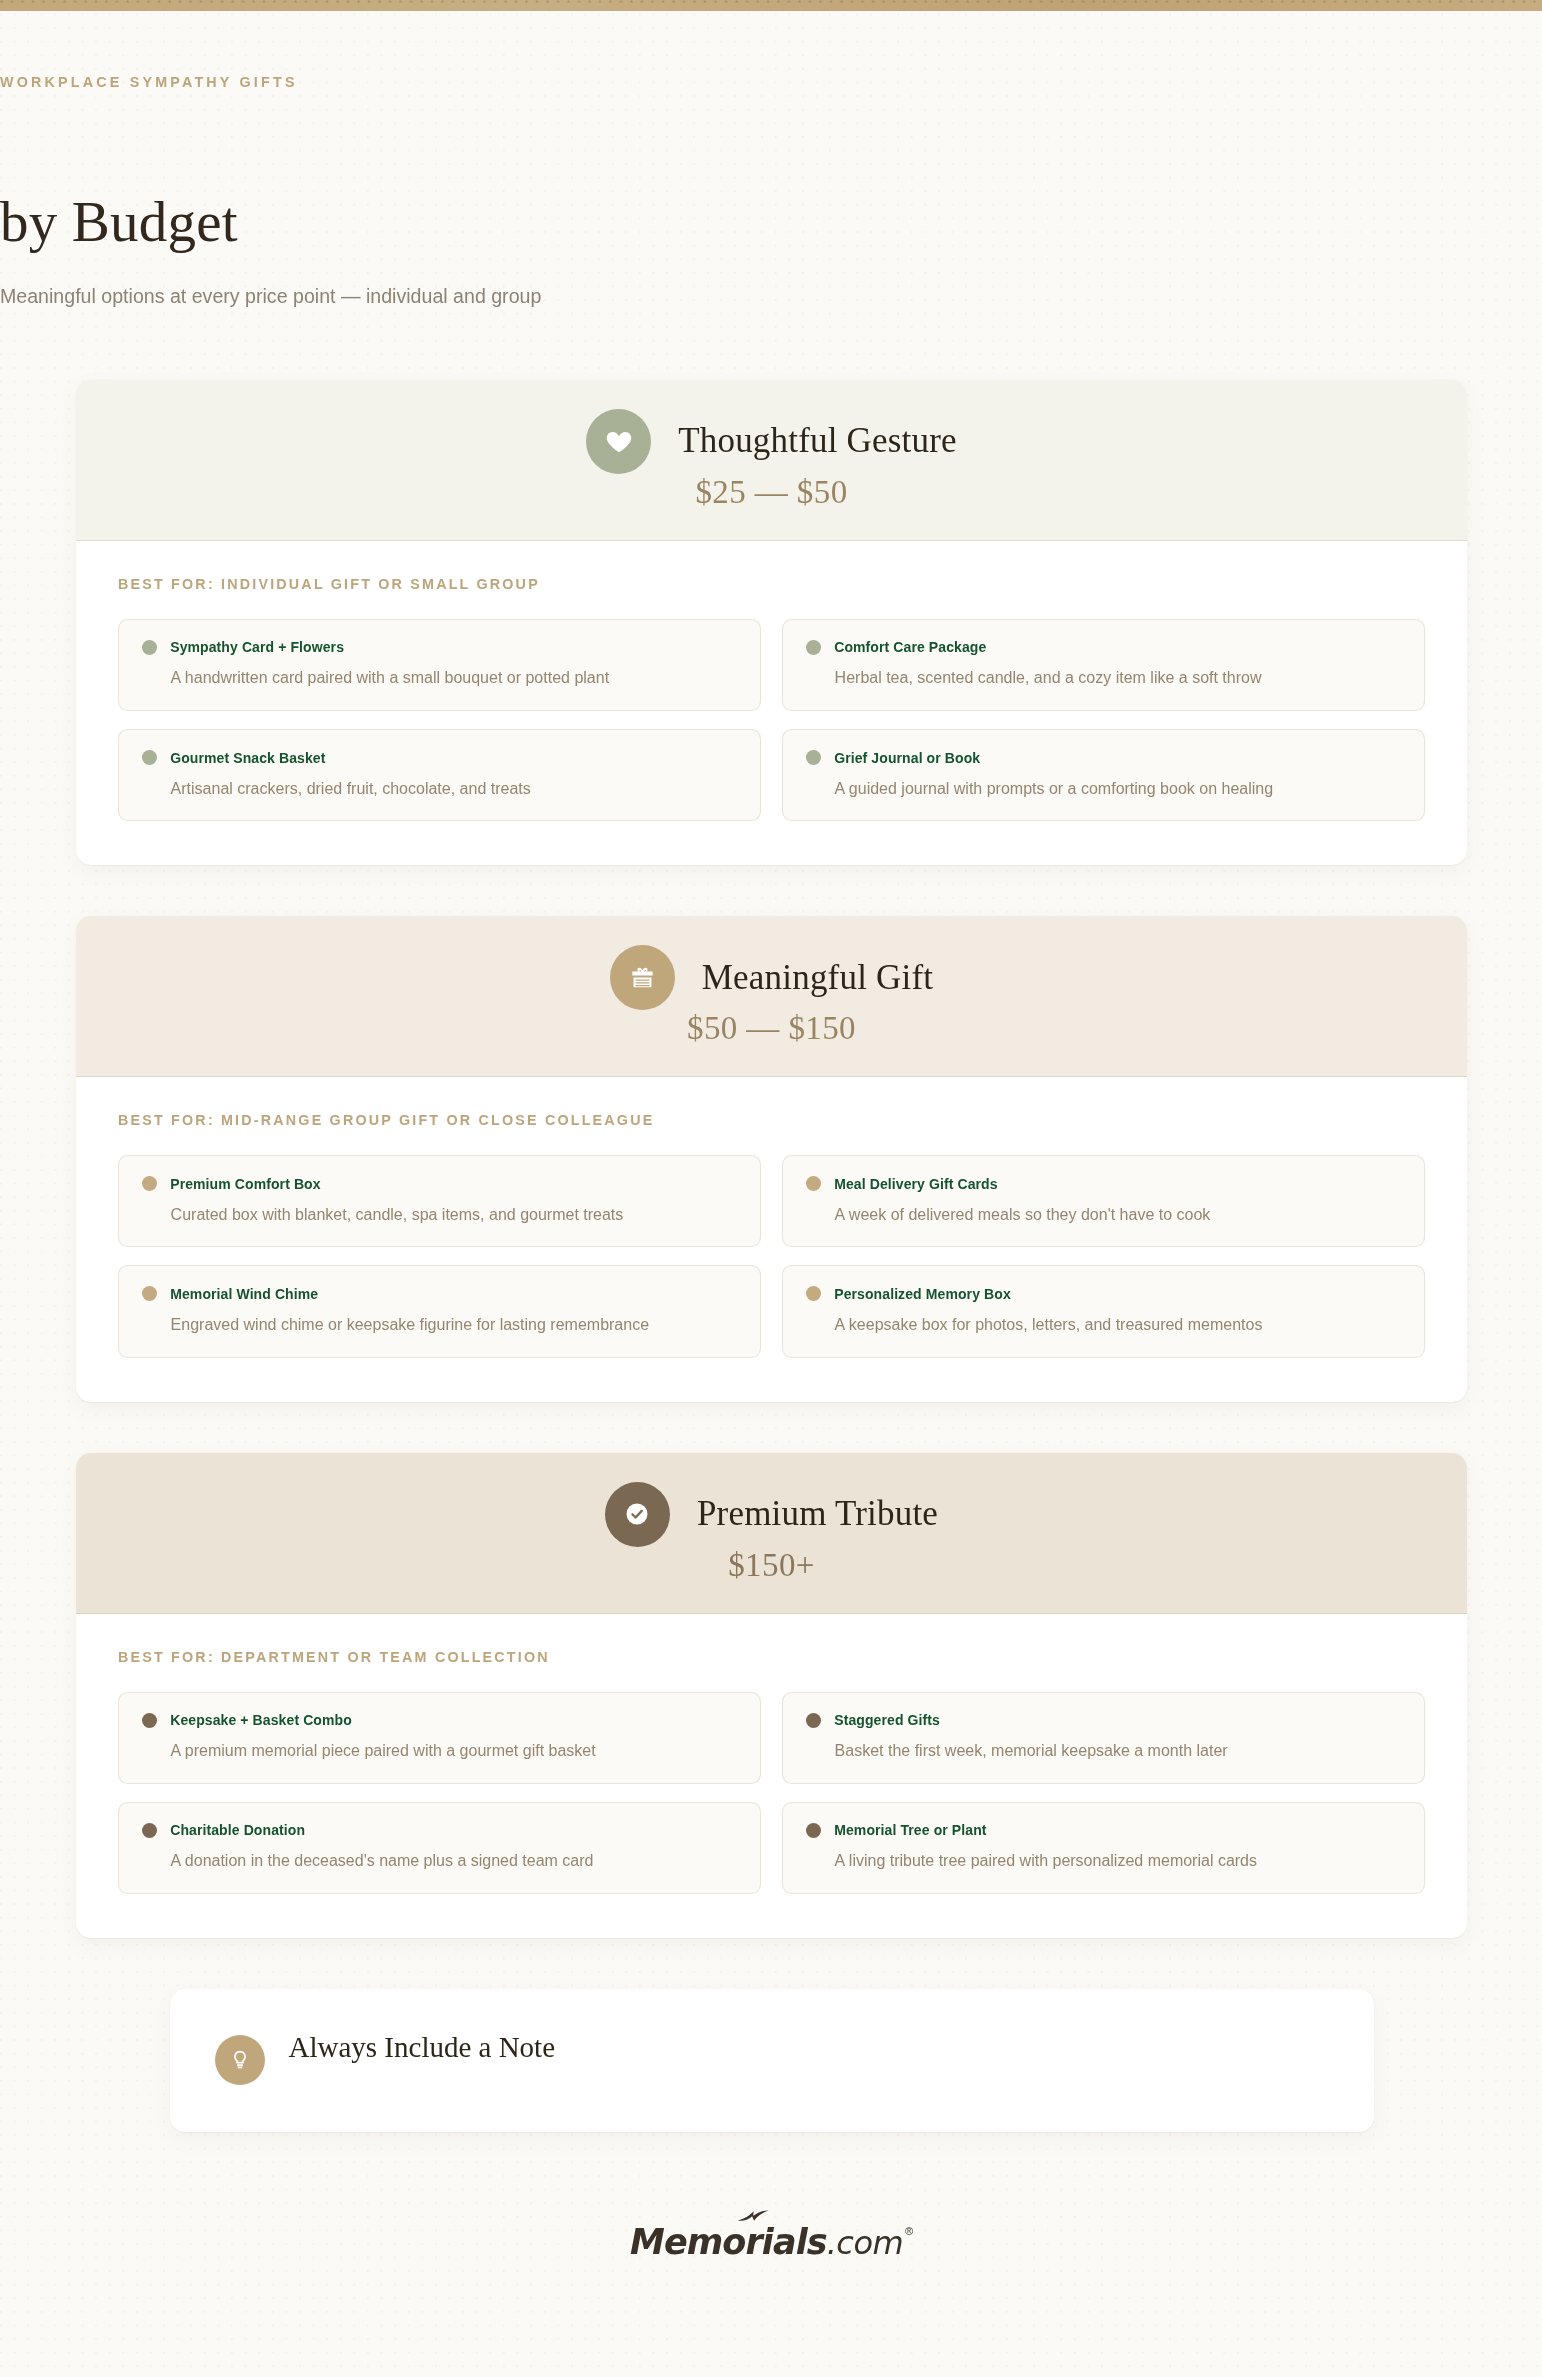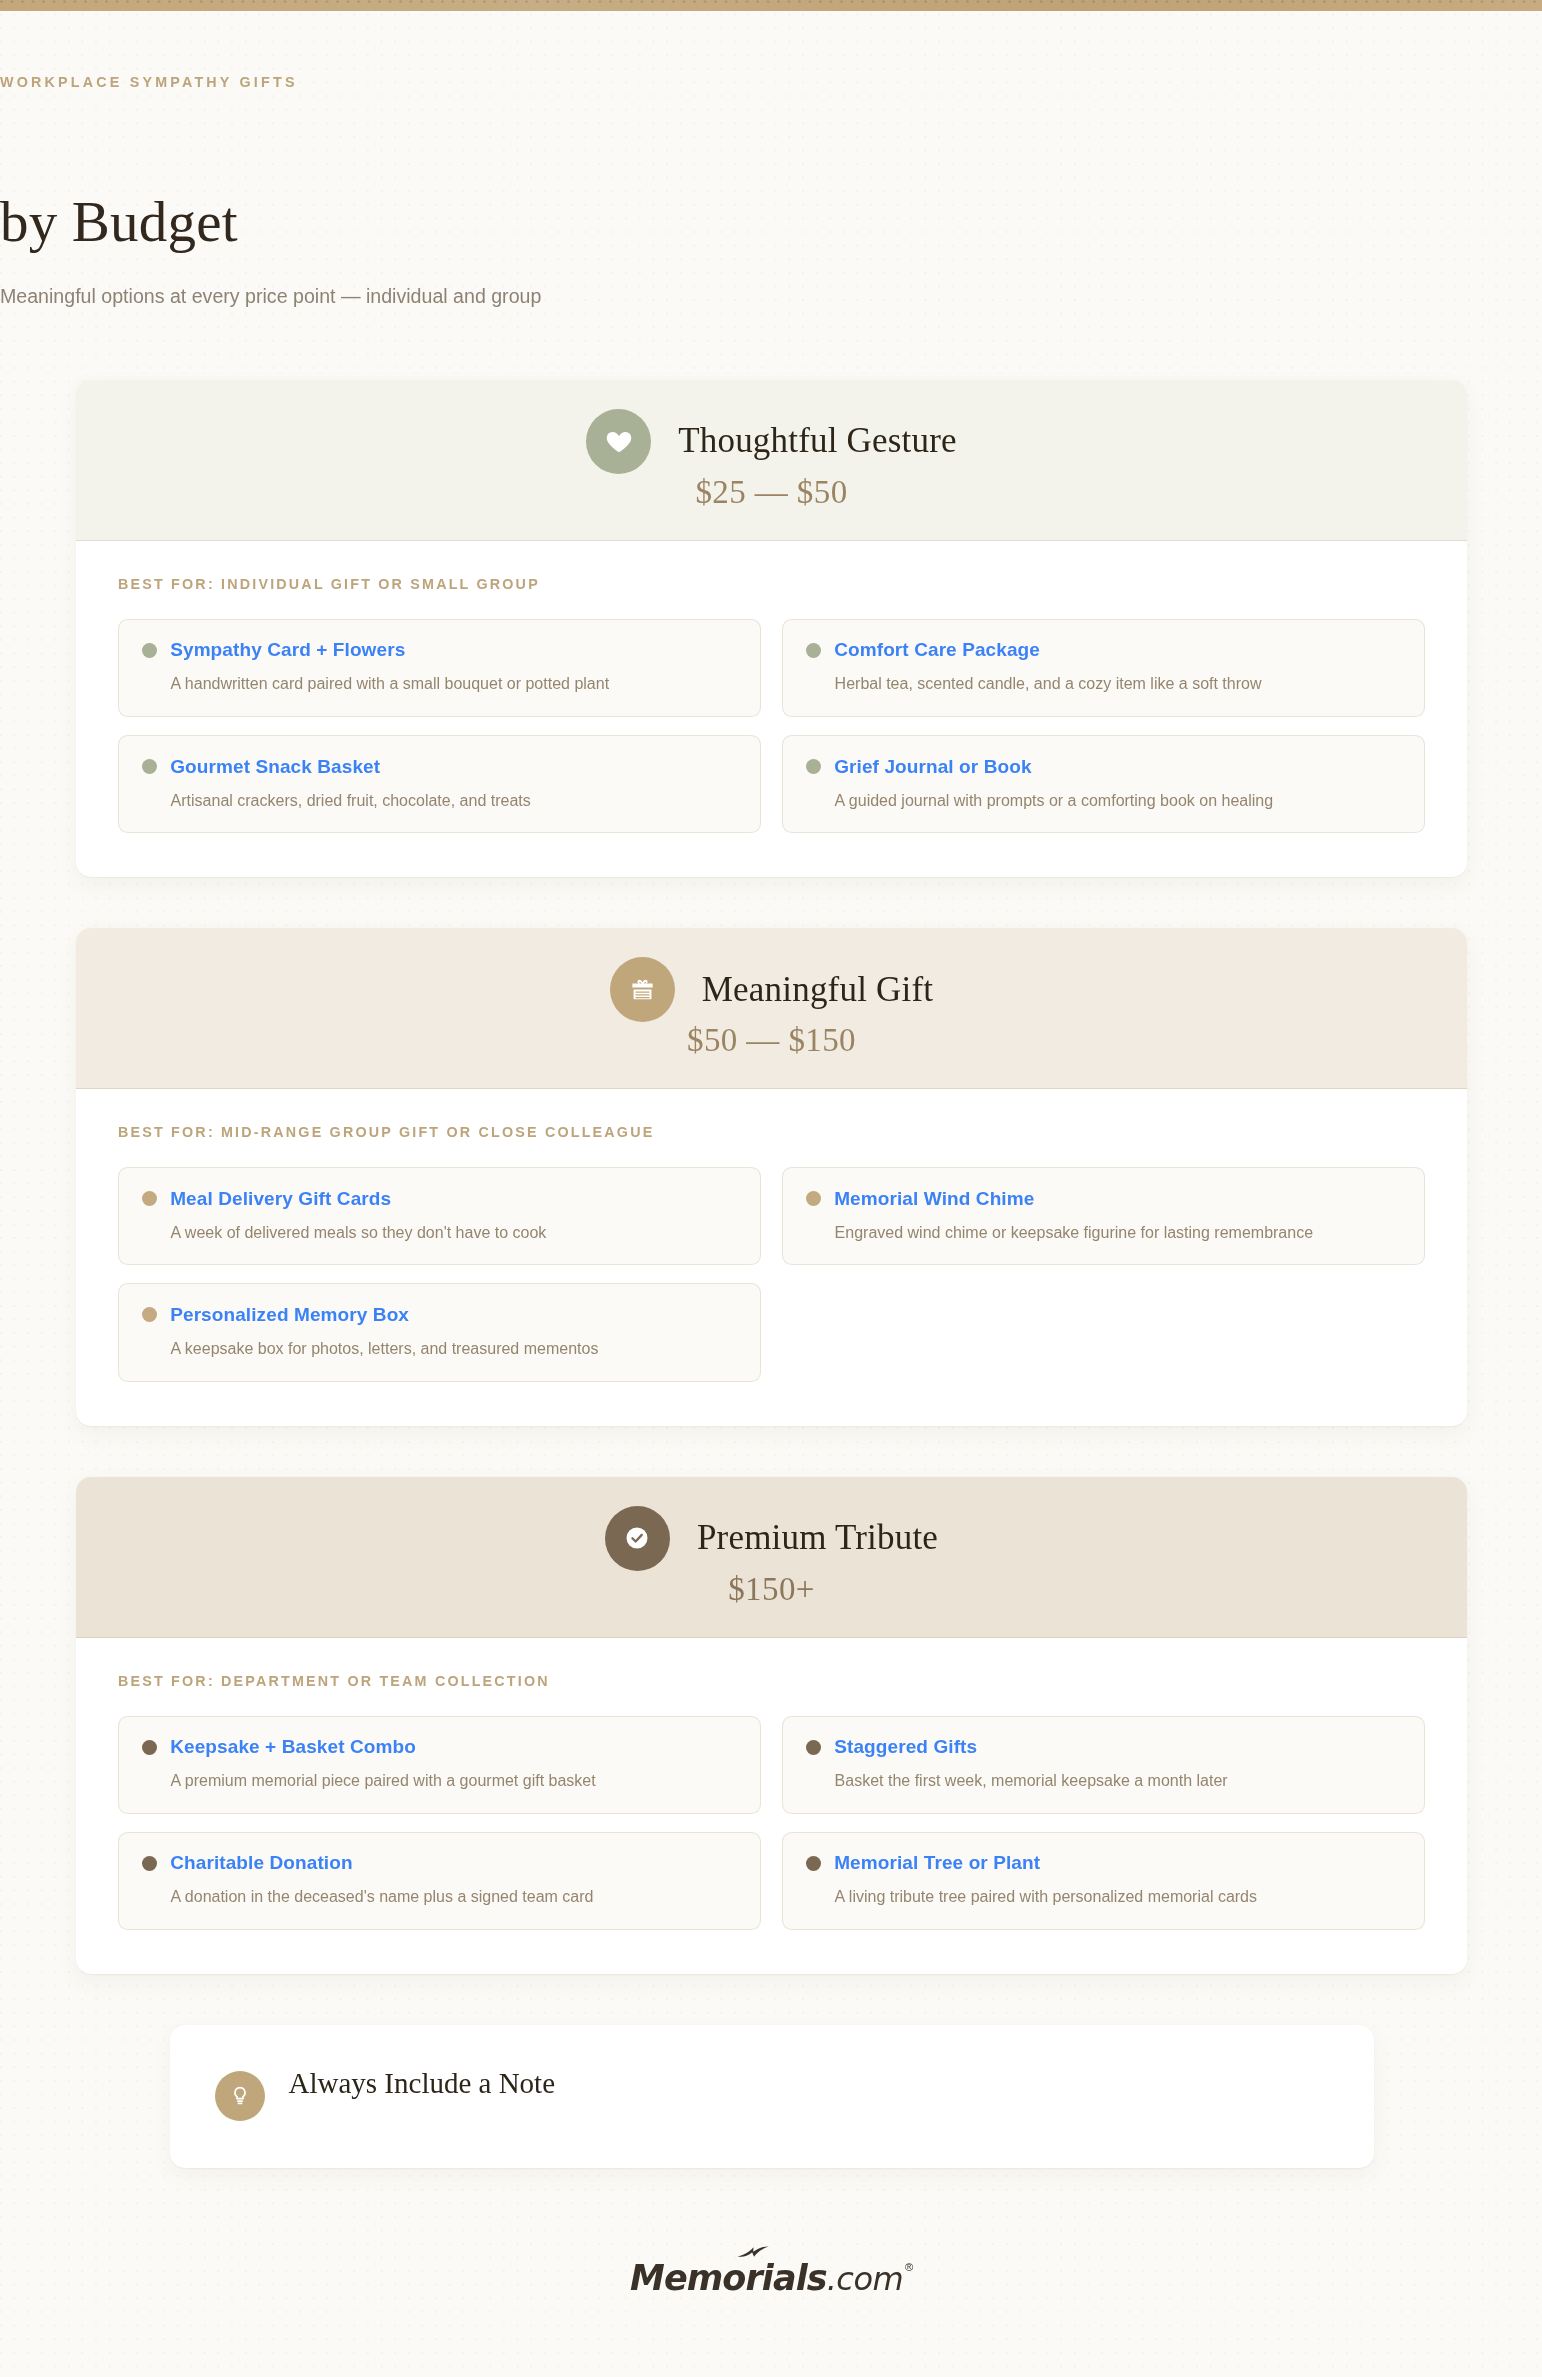--- a/index.html
+++ b/index.html
@@ -84,21 +84,21 @@
   }
   .item{
     background:#FBFAF6;
     border:0.8px solid rgba(196,178,146,.30);
     border-radius:9.8px;
     padding:19.6px 22.6px 21px;
   }
   .item-title-row{display:flex;align-items:center;gap:13.6px;}
   .dot{width:15px;height:15px;border-radius:50%;flex:0 0 auto;}
   .item-title{
-    font-size:19px;font-weight:700;color:#3b82f6;letter-spacing:0.1px;
+    font-size:14px;font-weight:700;color:#14532d;letter-spacing:0.1px;
   }
   .item-desc{
     margin-top:12px;margin-left:29px;
     font-size:16px;color:#95856F;line-height:1.35;
   }
 
   
   .t1 .tier-head{background:#F3F3EC;}
   .t1 .tier-badge{background:#A8B096;}
   .t1 .tier-price{color:#9A8462;}
@@ -231,20 +231,27 @@
               <path fill="#FFFFFF" d="M12 6.1c-.5-.9-1.3-2.1-2.5-2.1-1 0-1.7.7-1.7 1.5 0 .7.5 1.3 1.4 1.6H3.6v3.3h16.8V7.1h-5.6c.9-.3 1.4-.9 1.4-1.6 0-.8-.7-1.5-1.7-1.5-1.2 0-2 1.2-2.5 2.1zm-1.1 1c-.8 0-1.6-.2-1.6-.8 0-.3.3-.5.6-.5.6 0 1 .7 1.3 1.3zm2.2 0c.3-.6.7-1.3 1.3-1.3.3 0 .6.2.6.5 0 .6-.8.8-1.6.8zM4.6 12.1v7.4c0 .3.2.5.5.5h13.8c.3 0 .5-.2.5-.5v-7.4zm1.6 1.5h11.6v1.1H6.2zm0 2.3h11.6v1.1H6.2zm0 2.3h11.6v1.1H6.2z"></path>
             </svg>
           </div>
           <div class="tier-name">Meaningful Gift</div>
         </div>
         <div class="tier-price">$50 — $150</div>
       </div>
       <div class="tier-body">
         <div class="best-for">BEST FOR: MID-RANGE GROUP GIFT OR CLOSE COLLEAGUE</div>
         <div class="grid">
+          <div class="item">
+            <div class="item-title-row">
+                <span class="dot"></span>
+              <span class="item-title">Premium Comfort Box</span>
+              </div>
+            <div class="item-desc">Curated box with blanket, candle, spa items, and gourmet treats</div>
+          </div>
           <div class="item">
             <div class="item-title-row">
                 <span class="dot"></span>
               <span class="item-title">Meal Delivery Gift Cards</span>
               </div>
             <div class="item-desc">A week of delivered meals so they don't have to cook</div>
           </div>
           <div class="item">
             <div class="item-title-row">
                 <span class="dot"></span>

